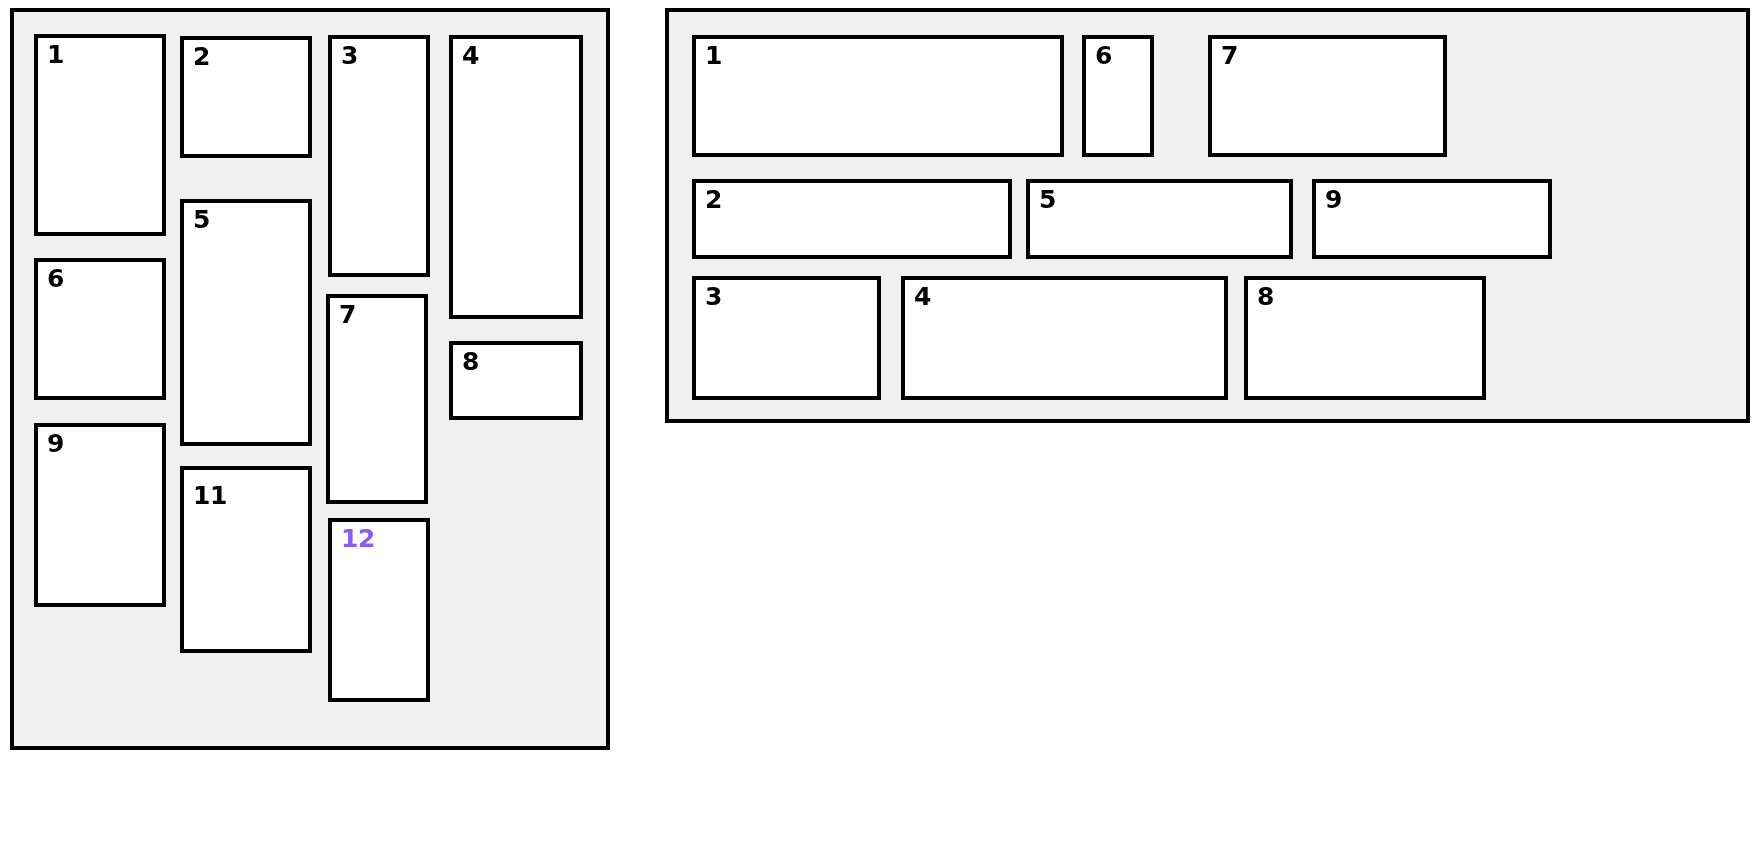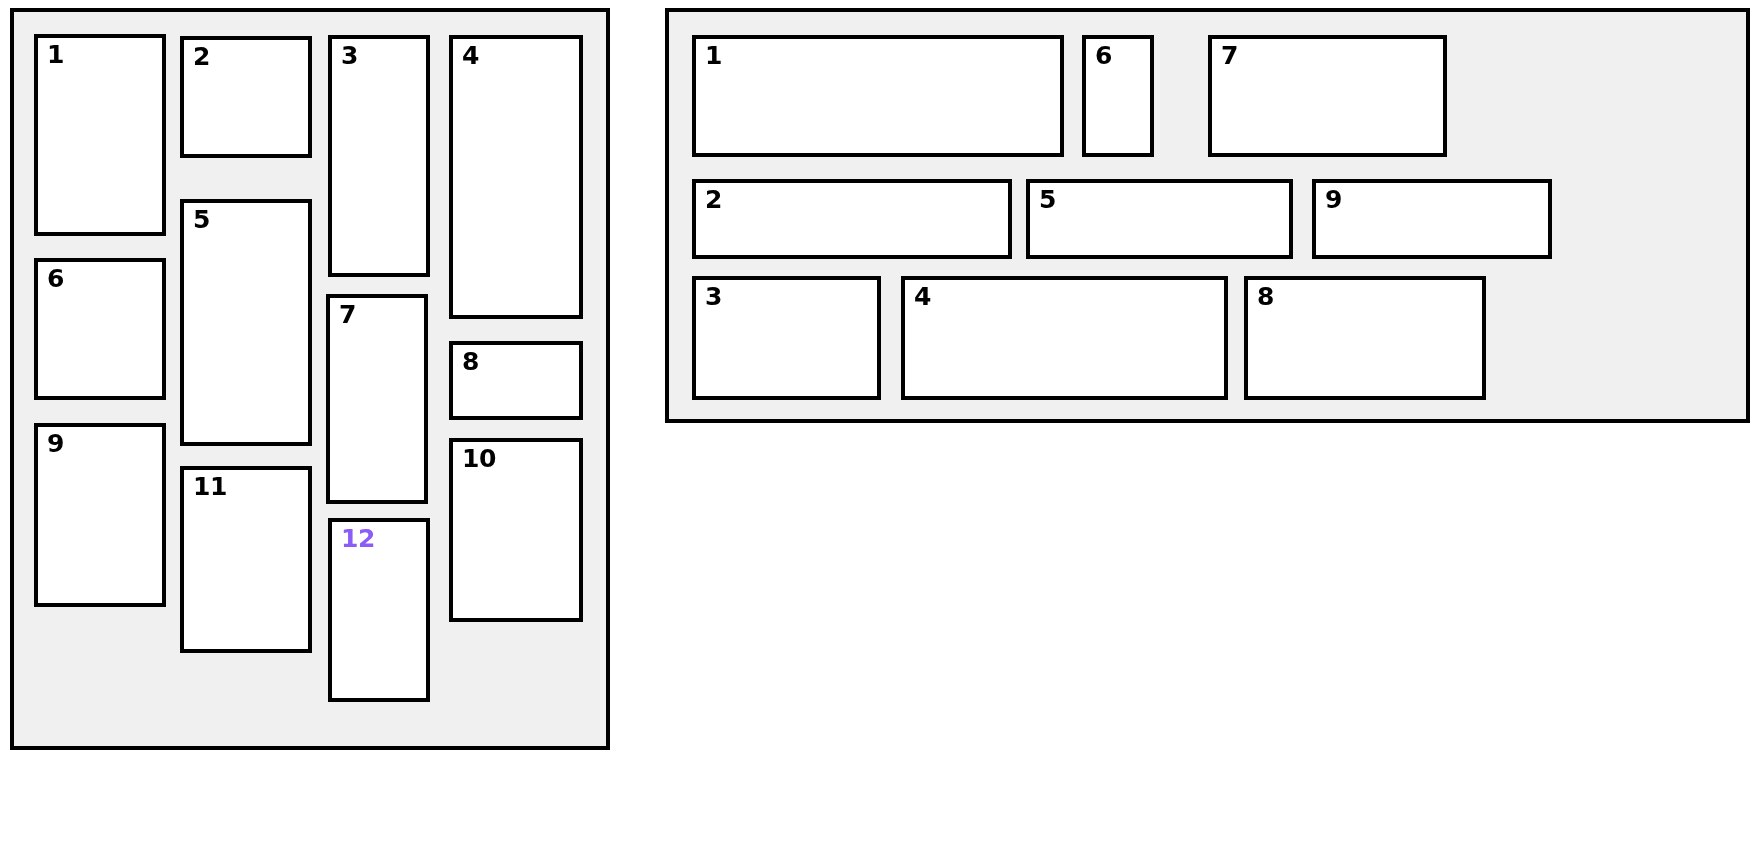--- a/index.html
+++ b/index.html
@@ -75,25 +75,22 @@
       </div>
       <div class="box" style="left: 312px; top: 282px; width: 102px; height: 210px; background: rgb(255, 255, 255); border-color: rgb(0, 0, 0);">
         <span class="box-label" style="color: rgb(0, 0, 0);">7</span>
       </div>
       <div class="box" style="left: 435px; top: 329px; width: 134px; height: 79px; background: rgb(255, 255, 255); border-color: rgb(0, 0, 0);">
         <span class="box-label" style="color: rgb(0, 0, 0);">8</span>
       </div>
       <div class="box" style="left: 20px; top: 411px; width: 132px; height: 184px; background: rgb(255, 255, 255); border-color: rgb(0, 0, 0);">
         <span class="box-label" style="color: rgb(0, 0, 0);">9</span>
       </div>
-      <div class="box" style="left: 435px; top: 426px; width: 134px; height: 184px; background: rgb(255, 255, 255); border-color: rgb(0, 0, 0);">
-        <span class="box-label" style="color: rgb(0, 0, 0);">10</span>
-      </div>
       <div class="box" style="left: 166px; top: 454px; width: 132px; height: 187px; background: rgb(255, 255, 255); border-color: rgb(0, 0, 0);">
-        <span class="box-label" style="color: rgb(0, 0, 0);">11</span>
+        <span class="box-label" style="color: rgb(0, 0, 0); margin-top: 9px;">11</span>
       </div>
       <div class="box" style="left: 314px; top: 506px; width: 102px; height: 184px; background: rgb(255, 255, 255); border-color: rgb(0, 0, 0);">
         <span class="box-label" style="color: #8b5cf6;">12</span>
       </div>
     </div>
     <div class="panel" style="left: 665px; top: 8px; width: 1085px; height: 415px; background: rgb(240, 240, 240); border-color: rgb(0, 0, 0);">
       <div class="box" style="left: 23px; top: 23px; width: 372px; height: 122px; background: rgb(255, 255, 255); border-color: rgb(0, 0, 0);">
         <span class="box-label" style="color: rgb(0, 0, 0);">1</span>
       </div>
       <div class="box" style="left: 413px; top: 23px; width: 72px; height: 122px; background: rgb(255, 255, 255); border-color: rgb(0, 0, 0);">

